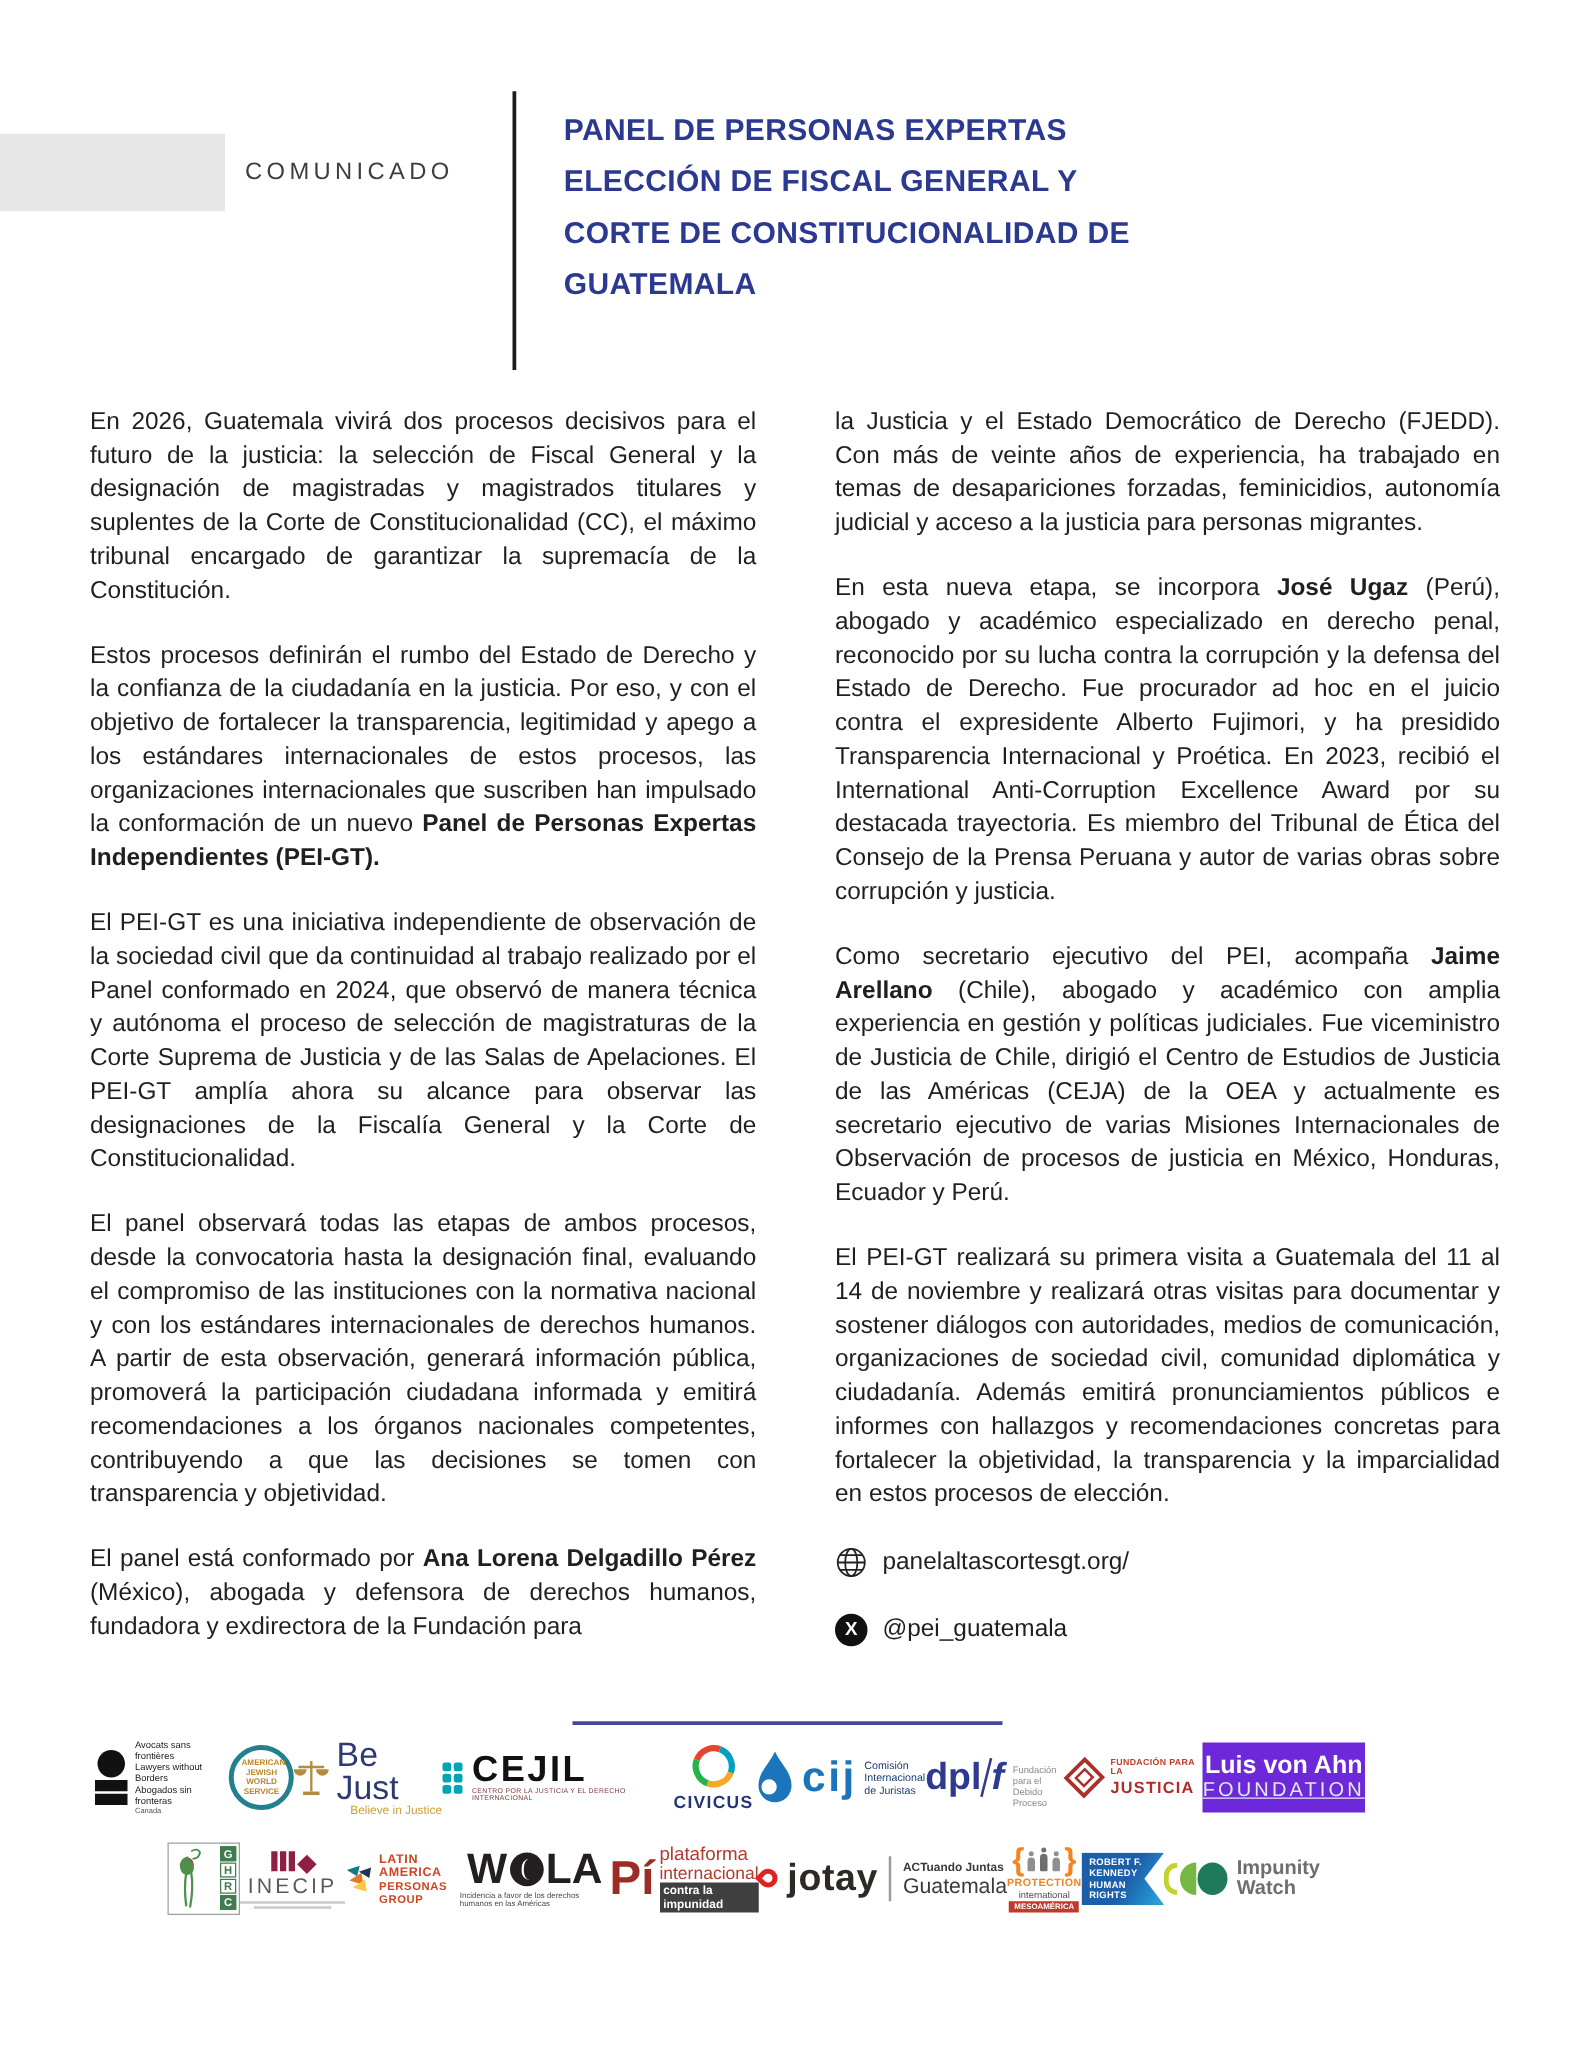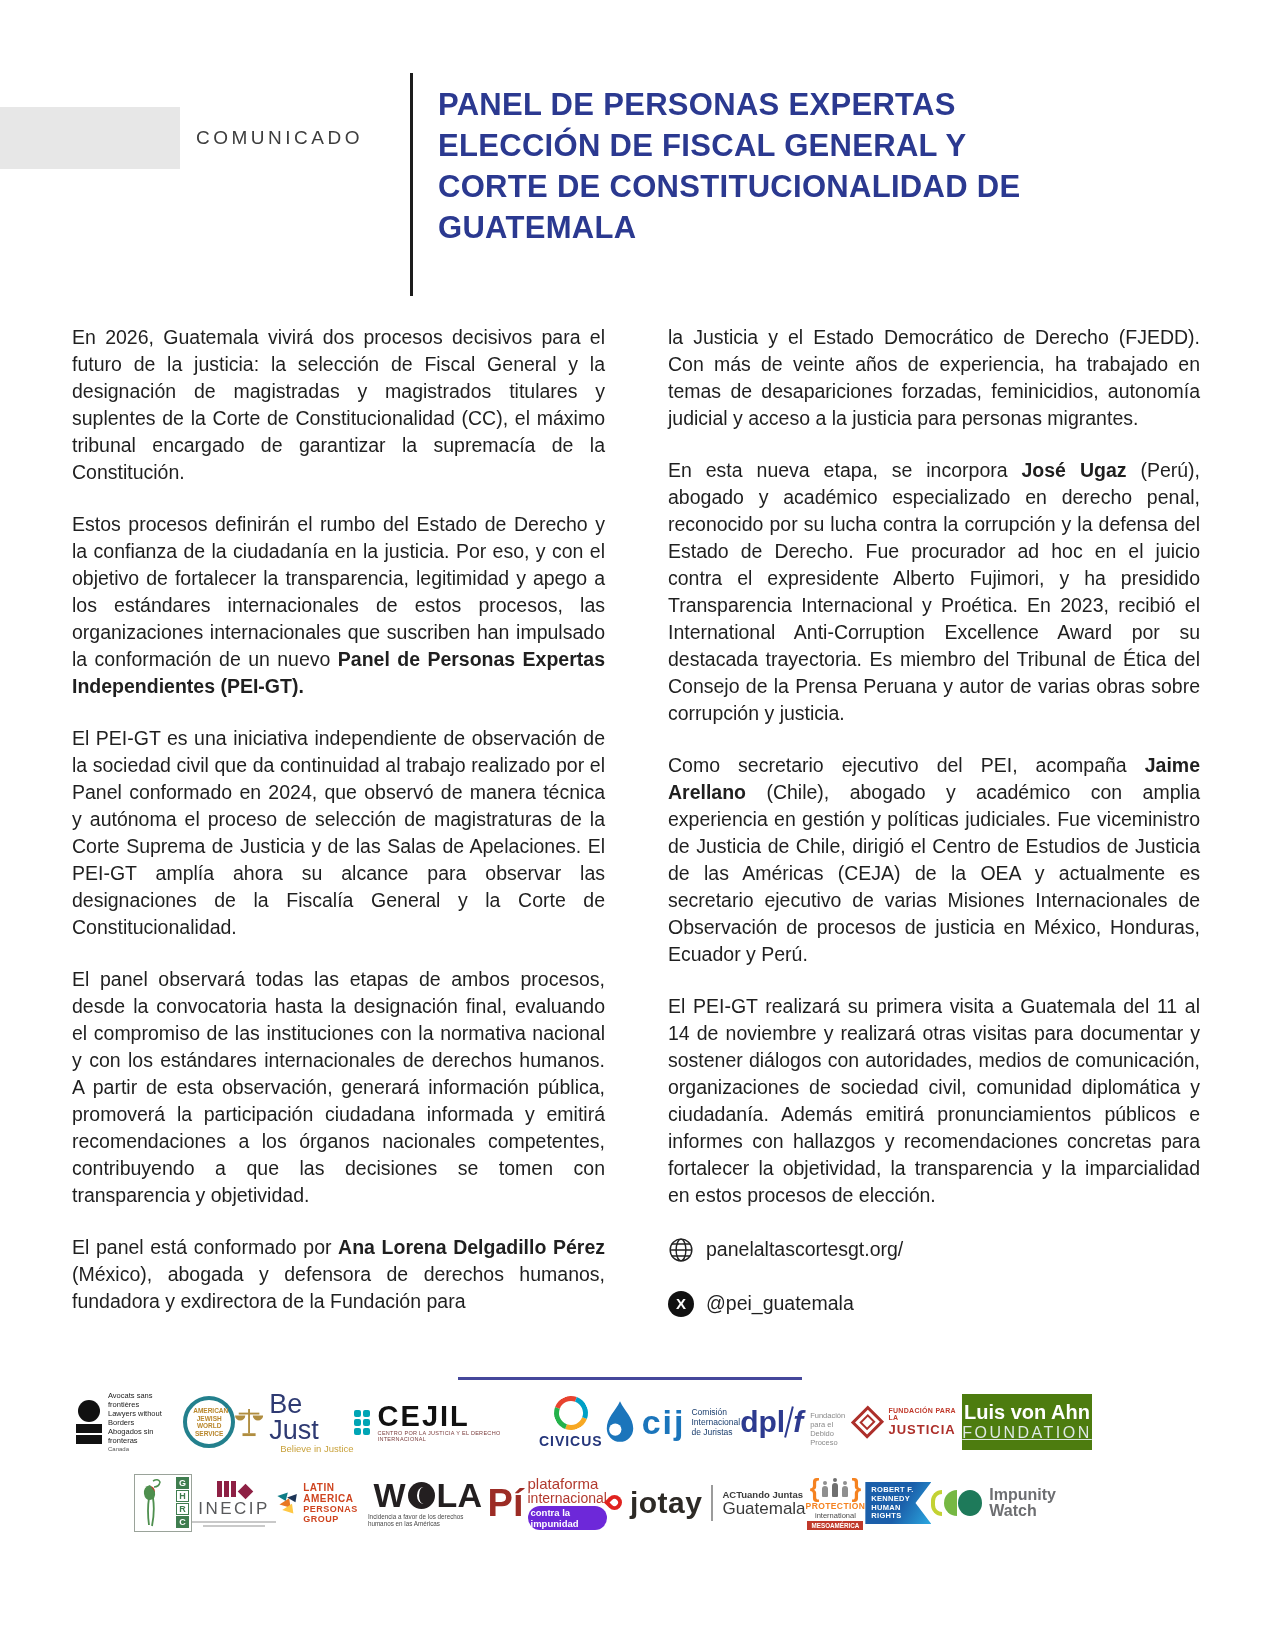--- a/index.html
+++ b/index.html
@@ -4,21 +4,21 @@
 <style>
   html,body{margin:0;padding:0;background:#ffffff;}
   .page{position:relative;width:1275px;height:1650px;background:#fff;
         font-family:"Liberation Sans",sans-serif;color:#1f1f1f;overflow:hidden;}
 
   
   .gray-box{position:absolute;left:0;top:107px;width:180px;height:62px;background:#e7e7e7;}
   .kicker{position:absolute;left:196px;top:127px;font-size:19px;letter-spacing:3.5px;
           color:#3d3d3d;font-weight:400;}
   .vline{position:absolute;left:410px;top:73px;width:3px;height:223px;background:#1c1c1c;}
-  .doc-title{position:absolute;left:438px;top:84px;width:690px;font-size:31px;line-height:41px;
+  .doc-title{position:absolute;left:451px;top:84px;width:690px;font-size:24px;line-height:41px;
              font-weight:700;color:#2b3990;letter-spacing:.3px;}
 
   
   .col{position:absolute;top:324px;width:533px;font-size:19.5px;line-height:27px;
        text-align:justify;color:#1f1f1f;}
   .col p{margin:0 0 25px 0;}
   .col b{font-weight:700;}
   .col-left{left:72px;}
   .col-right{left:668px;width:532px;}
   .contact{display:flex;align-items:center;gap:12px;margin-top:27px;}
@@ -79,21 +79,21 @@
   .dplf-tag div{font-size:7.5px;line-height:9px;color:#8a8a8a;}
 
   
   .fpj-mark{width:24px;height:24px;border:3px solid #ad2f2a;transform:rotate(45deg);
             position:relative;margin:4px 10px 4px 4px;box-sizing:border-box;}
   .fpj-mark::after{content:"";position:absolute;inset:3px;border:2px solid #ad2f2a;}
   .fpj-l1{font-size:7px;font-weight:700;color:#c0392b;letter-spacing:.3px;}
   .fpj-l2{font-size:13px;font-weight:800;color:#ad2f2a;letter-spacing:1px;line-height:17px;}
 
   
-  .lva-box{width:130px;height:56px;background:#4d7c0f;color:#fff;display:flex;flex-direction:column;
+  .lva-box{width:130px;height:56px;background:#6d28d9;color:#fff;display:flex;flex-direction:column;
            align-items:center;justify-content:center;}
   .lva-title{font-size:20px;font-weight:700;line-height:21px;}
   .lva-sub{font-size:16px;letter-spacing:2.5px;color:#dfe9e6;margin-top:1px;text-decoration:underline;}
 
   
   .ghrc-box{width:58px;height:58px;border:1px solid #9aa39a;display:flex;gap:2px;padding:2px;
             box-sizing:border-box;background:#fff;}
   .ghrc-letters{display:flex;flex-direction:column;gap:1px;margin-left:auto;}
   .ghrc-letter{width:13px;height:12px;font-size:9px;font-weight:700;display:flex;align-items:center;
                justify-content:center;border:1px solid #3f7d4f;color:#3f7d4f;background:#fff;box-sizing:border-box;}
@@ -118,22 +118,22 @@
   .wola-title{display:flex;align-items:center;font-size:34px;font-weight:800;color:#231f20;line-height:32px;}
   .wola-globe{width:27px;height:27px;border-radius:50%;background:#231f20;margin:0 2px;position:relative;}
   .wola-globe::after{content:"";position:absolute;left:9px;top:5px;width:11px;height:17px;
                      border-left:2px solid #fff;border-radius:50%;}
   .wola-tag{font-size:6.3px;color:#4a4a4a;margin-top:2px;}
 
   
   .plat-mark{font-size:38px;font-weight:800;color:#9c2c25;margin-right:4px;line-height:36px;}
   .plat-l1{font-size:15px;color:#b23a2e;line-height:15px;}
   .plat-l2{font-size:14px;color:#b23a2e;line-height:14px;}
-  .plat-l3{display:inline-block;font-size:9.5px;font-weight:700;color:#fff;background:#6d28d9;
-           padding:1px 3px;margin-top:1px;border-radius:12px;}
+  .plat-l3{display:inline-block;font-size:9.5px;font-weight:700;color:#fff;background:#404040;
+           padding:1px 3px;margin-top:1px;}
 
   
   .jotay-flame{width:15px;height:15px;background:#e0231f;border-radius:0 50% 50% 50%;
                transform:rotate(-45deg);margin:0 8px 2px 0;position:relative;}
   .jotay-flame::after{content:"";position:absolute;left:4px;top:4px;width:7px;height:7px;
                       border-radius:0 50% 50% 50%;background:#fff;}
   .jotay-title{font-size:30px;font-weight:700;color:#2d2a26;letter-spacing:.5px;line-height:30px;}
   .jotay-sep{width:2px;height:36px;background:#9b9b9b;margin:0 9px;}
   .jotay-r1{font-size:9.5px;color:#3a3a3a;font-weight:700;}
   .jotay-r2{font-size:17px;color:#3a3a3a;line-height:17px;}

